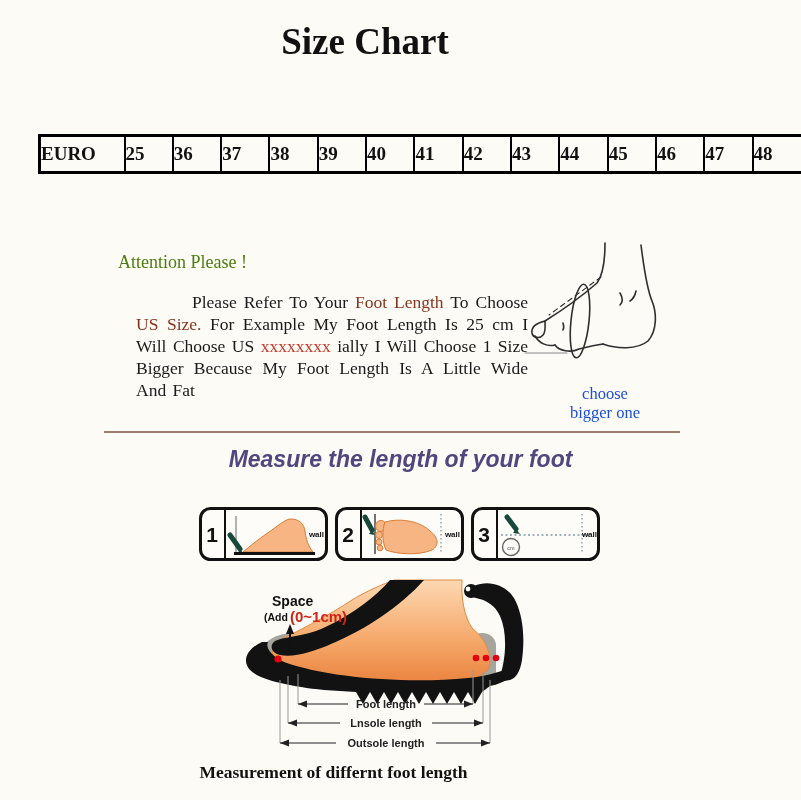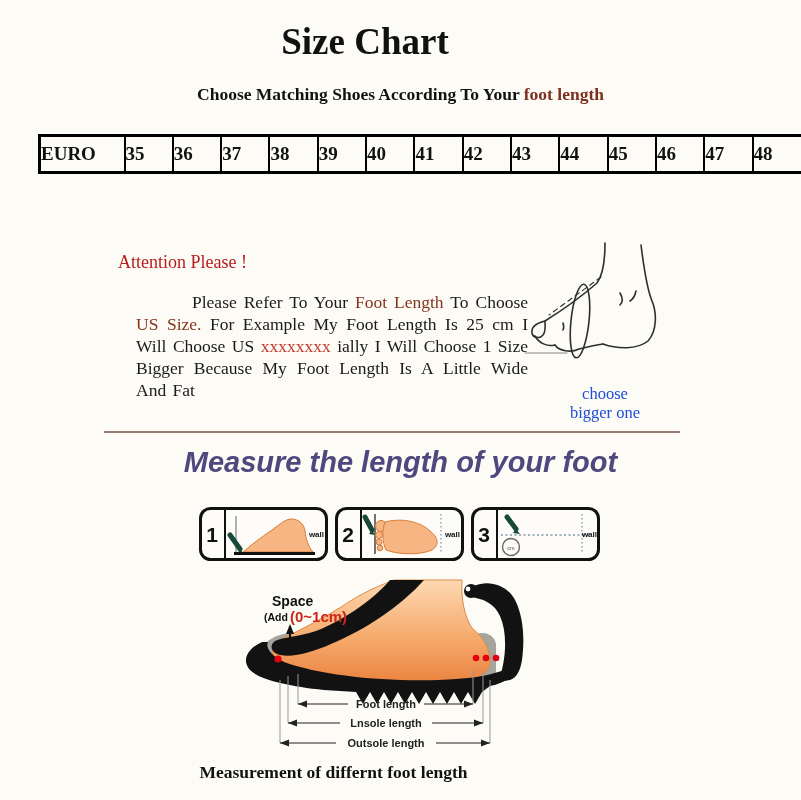--- a/index.html
+++ b/index.html
@@ -12,50 +12,49 @@
   
   table.size{border-collapse:collapse;table-layout:fixed;width:763px;}
   table.size td{border-left:2px solid #000;text-align:left;vertical-align:middle;
                 font-weight:bold;font-size:19px;padding:0;background:transparent;}
   table.size td:first-child{border-left:3px solid #000;}
   table.size tr.r1 td{border-top:3px solid #000;border-bottom:3px solid #000;height:34px;}
   table.size tr.r2 td{border-bottom:3px solid #000;height:56px;}
   .rowhead2-box{display:inline-block;width:64px;font-size:15px;line-height:1.15;font-weight:bold;}
   
   .attention{top:252px;left:118px;width:428px;}
-  .attention h3{margin:0 0 3px 0;font-size:18px;font-weight:normal;color:#b91c1c;}
+  .attention h3{margin:0 0 3px 0;font-size:18px;font-weight:normal;color:#4d7c0f;}
   .attention p{margin:18px;font-size:17.5px;line-height:1.26;text-align:justify;text-indent:56px;
                word-spacing:2px;color:#1a1a1a;}
   .attention .mr{color:#87341f;}
   .attention .rd{color:#c2382a;}
   .choose-note{top:384px;left:540px;width:130px;text-align:center;font-size:16.5px;line-height:19px;color:#1d4ed8;}
   .divider{top:431px;left:104px;width:576px;height:2px;background:#9b7c72;}
   .measure-heading{top:446px;left:0;width:801px;text-align:center;
-      font-family:"Liberation Sans", sans-serif;font-size:29px;font-weight:bold;font-style:italic;color:#4f477e;}
+      font-family:"Liberation Sans", sans-serif;font-size:23px;font-weight:bold;font-style:italic;color:#4f477e;}
   .steps{top:506px;left:198px;display:flex;gap:5px;}
   .caption{top:762px;left:0;width:667px;text-align:center;font-size:17.5px;font-weight:bold;}
   svg text{font-family:"Liberation Sans", sans-serif;}
 </style>
 </head>
 <body>
 
 <div id="page">
 
   <div class="abs page-title">Size Chart</div>
 
-  <div class="abs subtitle"><span>Choose Matching Shoes According To Your </span><span class="hl">foot length</span></div>
 
   <table class="size abs" style="top:134px;left:38px;">
     <colgroup>
         <col style="width:85px">
       </colgroup>
     <tbody>
         <tr class="r1">
       <td>EURO</td>
-      <td>35</td>
+      <td>25</td>
       <td>36</td>
       <td>37</td>
       <td>38</td>
       <td>39</td>
       <td>40</td>
       <td>41</td>
       <td>42</td>
       <td>43</td>
       <td>44</td>
       <td>45</td>

